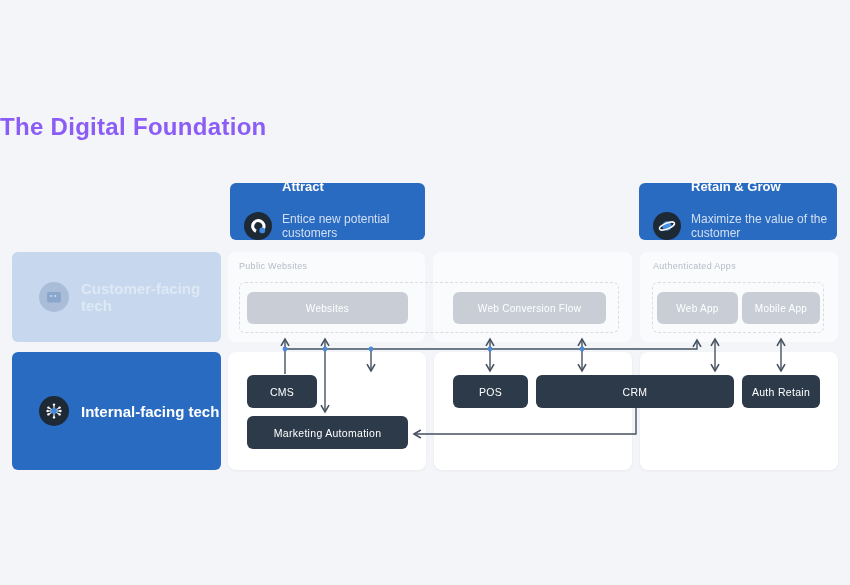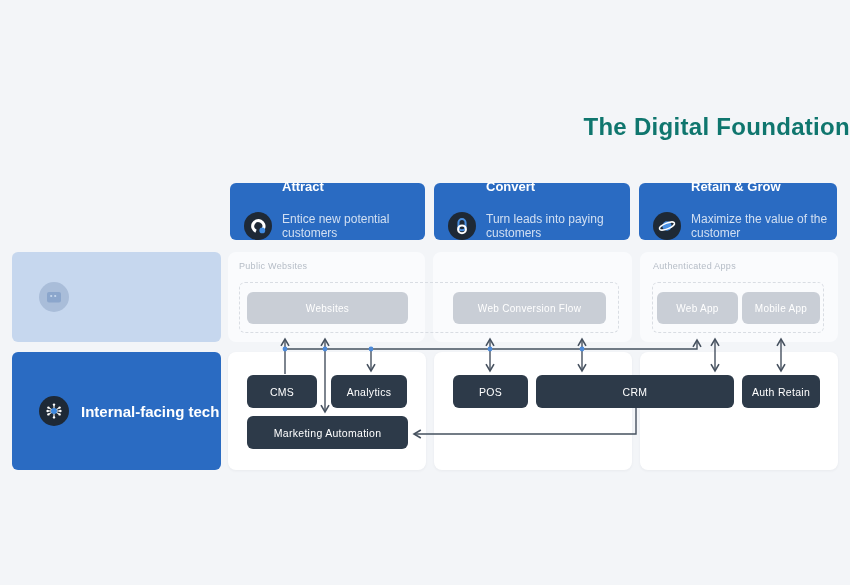--- a/index.html
+++ b/index.html
@@ -10,23 +10,23 @@
   .stage{
     position:relative;
     width:850px;height:585px;
     background:#f3f5f8;
     overflow:hidden;
   }
   .abs{position:absolute;box-sizing:border-box;}
 
   .page-title{
     left:0;right:0;top:113px;
-    text-align:right;
+    text-align:left;
     font-size:24px;font-weight:700;
-    color:#0f766e;letter-spacing:.3px;
+    color:#8b5cf6;letter-spacing:.3px;
   }
 
   
   .hcard{
     top:183px;height:57px;
     background:#2a6bc2;border-radius:6px;
     display:flex;align-items:flex-end;
     padding-left:14px;
   }
   .hcard .icon-circle{
@@ -91,32 +91,20 @@
         <circle cx="15" cy="14.6" r="6" fill="none" stroke="#ffffff" stroke-width="3.4" stroke-dasharray="29 9" transform="rotate(115 15 15)"></circle>
         <circle cx="19.6" cy="19.8" r="3.1" fill="#3f8ae0"></circle>
       </svg>
     </span>
     <span class="txt">
       <div class="t">Attract</div>
       <div class="s">Entice new potential customers</div>
     </span>
   </div>
 
-  <div class="abs hcard" style="left:434px;width:196px;">
-    <span class="icon-circle">
-      <svg width="28" height="28" viewBox="0 0 30 30">
-        <rect x="11.2" y="7.6" width="7.6" height="12" rx="3.8" fill="none" stroke="#4a90e2" stroke-width="2.2"></rect>
-        <circle cx="15" cy="18.6" r="4.2" fill="none" stroke="#ffffff" stroke-width="2.2"></circle>
-      </svg>
-    </span>
-    <span class="txt">
-      <div class="t">Convert</div>
-      <div class="s">Turn leads into paying customers</div>
-    </span>
-  </div>
 
   <div class="abs hcard" style="left:639px;width:198px;">
     <span class="icon-circle">
       <svg width="28" height="28" viewBox="0 0 30 30">
         <circle cx="15" cy="15" r="5" fill="#4a90e2"></circle>
         <ellipse cx="15" cy="15" rx="8.6" ry="3" fill="none" stroke="#ffffff" stroke-width="1.6" transform="rotate(-22 15 15)"></ellipse>
       </svg>
     </span>
     <span class="txt">
       <div class="t">Retain &amp; Grow</div>
@@ -125,20 +113,21 @@
   </div>
 
   <div class="abs rowcard customer">
     <span class="icon-circle">
       <svg width="30" height="30" viewBox="0 0 30 30">
         <rect x="8" y="10" width="14" height="10.5" rx="2" fill="#8ba6cc"></rect>
         <circle cx="12.2" cy="14" r="1.1" fill="#c9d9ee"></circle>
         <circle cx="16.2" cy="14" r="1.1" fill="#c9d9ee"></circle>
       </svg>
     </span>
+    <span class="lbl">Customer-facing tech</span>
   </div>
 
   <div class="abs rowcard internal">
     <span class="icon-circle">
       <svg width="30" height="30" viewBox="0 0 30 30">
         <g stroke="#ffffff" stroke-width="1.1">
           <line x1="15" y1="15" x2="15" y2="8.6"></line>
           <line x1="15" y1="15" x2="20.6" y2="11.6"></line>
           <line x1="15" y1="15" x2="21.4" y2="15"></line>
           <line x1="15" y1="15" x2="20.6" y2="18.4"></line>
@@ -175,21 +164,20 @@
   <div class="abs group-label" style="left:653px;">Authenticated Apps</div>
   <div class="abs dashed-box" style="left:239px;width:380px;"></div>
   <div class="abs dashed-box" style="left:652px;width:172px;"></div>
 
   <div class="abs node gray" style="left:247px;width:161px;">Websites</div>
   <div class="abs node gray" style="left:453px;width:153px;">Web Conversion Flow</div>
   <div class="abs node gray" style="left:657px;width:81px;">Web App</div>
   <div class="abs node gray" style="left:742px;width:78px;">Mobile App</div>
 
   <div class="abs node dark" style="left:247px;top:375px;width:70px;">CMS</div>
-  <div class="abs node dark" style="left:331px;top:375px;width:76px;">Analytics</div>
   <div class="abs node dark" style="left:453px;top:375px;width:75px;">POS</div>
   <div class="abs node dark" style="left:247px;top:416px;width:161px;">Marketing Automation</div>
   <div class="abs node dark" style="left:536px;top:375px;width:198px;">CRM</div>
   <div class="abs node dark" style="left:742px;top:375px;width:78px;">Auth Retain</div>
 
   <svg class="overlay" width="850" height="585" viewBox="0 0 850 585">
     <defs>
       <marker id="arw" viewBox="0 0 10 10" refX="8" refY="5" markerWidth="7.5" markerHeight="7.5" orient="auto-start-reverse">
         <path d="M1.5,1.2 L8,5 L1.5,8.8" fill="none" stroke="#46515f" stroke-width="1.5"></path>
       </marker>

